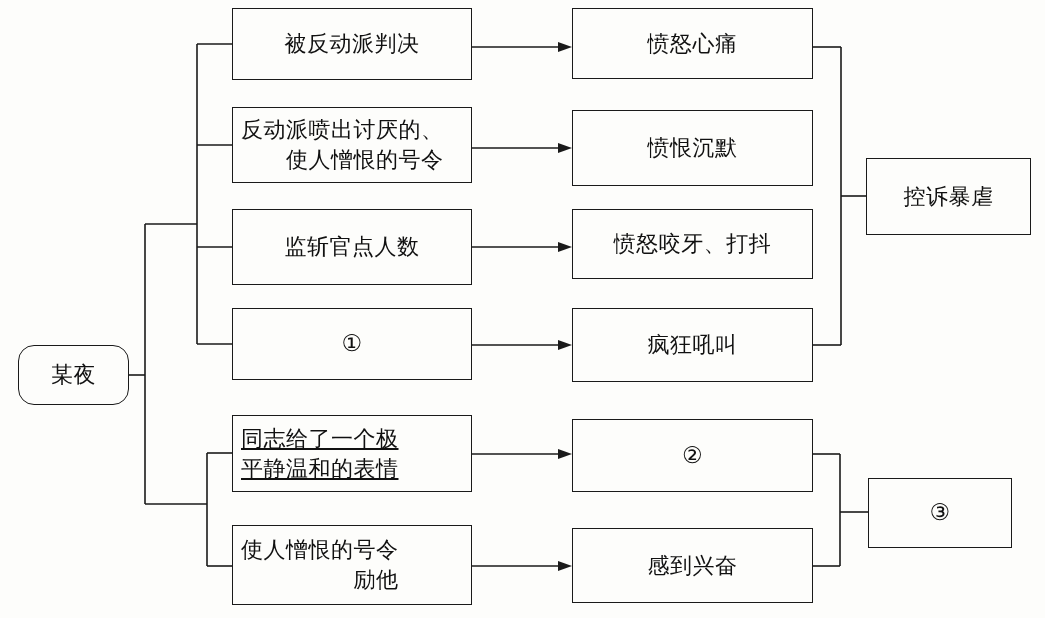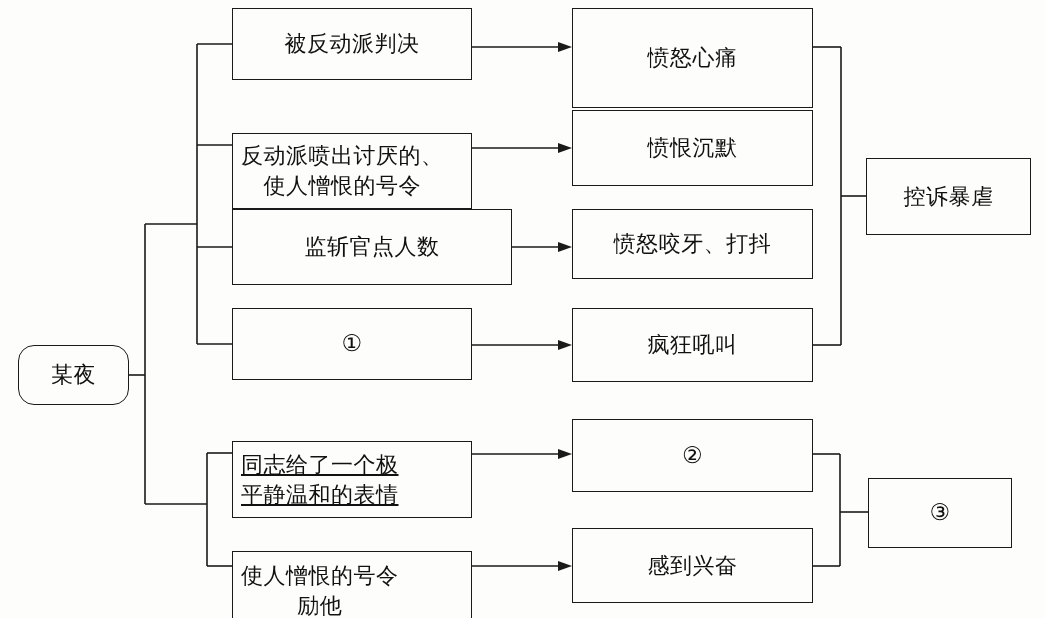--- a/index.html
+++ b/index.html
@@ -27,23 +27,22 @@
     text-align: center;
     color: #111111;
     font-size: 22px;
     line-height: 1.35;
     letter-spacing: 0.5px;
     padding: 2px 22px;
     white-space: pre-line;
   }
   .node.left-align {
     justify-content: flex-start;
-    text-align: center;
+    text-align: right;
     padding-left: 8px;
-    margin-top: 26px;
   }
   .node.circled {
     font-size: 23px;
   }
   svg#wires {
     position: absolute;
     left: 0;
     top: 0;
     width: 1045px;
     height: 618px;
@@ -115,39 +114,39 @@
 
   <div class="node" style="left:232px; top:8px; width:240px; height:72px;">
     <span>被反动派判决</span>
   </div>
 
   <div class="node left-align" style="left:232px; top:107px; width:240px; height:76px;">
     <span>反动派喷出讨厌的、
 使人憎恨的号令</span>
   </div>
 
-  <div class="node" style="left:232px; top:209px; width:280px; height:76px;">
+  <div class="node" style="left:232px; top:209px; width:240px; height:76px;">
     <span>监斩官点人数</span>
   </div>
 
   <div class="node circled" style="left:232px; top:308px; width:240px; height:72px;">
     <span>①</span>
   </div>
 
   <div class="node left-align" style="left:232px; top:415px; width:240px; height:77px;text-decoration:underline;">
     <span>同志给了一个极
 平静温和的表情</span>
   </div>
 
   <div class="node left-align" style="left:232px; top:525px; width:240px; height:80px;">
     <span>使人憎恨的号令
 励他</span>
   </div>
 
-  <div class="node" style="left:572px; top:8px; width:241px; height:100px;">
+  <div class="node" style="left:572px; top:8px; width:241px; height:71px;">
     <span>愤怒心痛</span>
   </div>
 
   <div class="node" style="left:572px; top:110px; width:241px; height:76px;">
     <span>愤恨沉默</span>
   </div>
 
   <div class="node" style="left:572px; top:209px; width:241px; height:70px;">
     <span>愤怒咬牙、打抖</span>
   </div>

